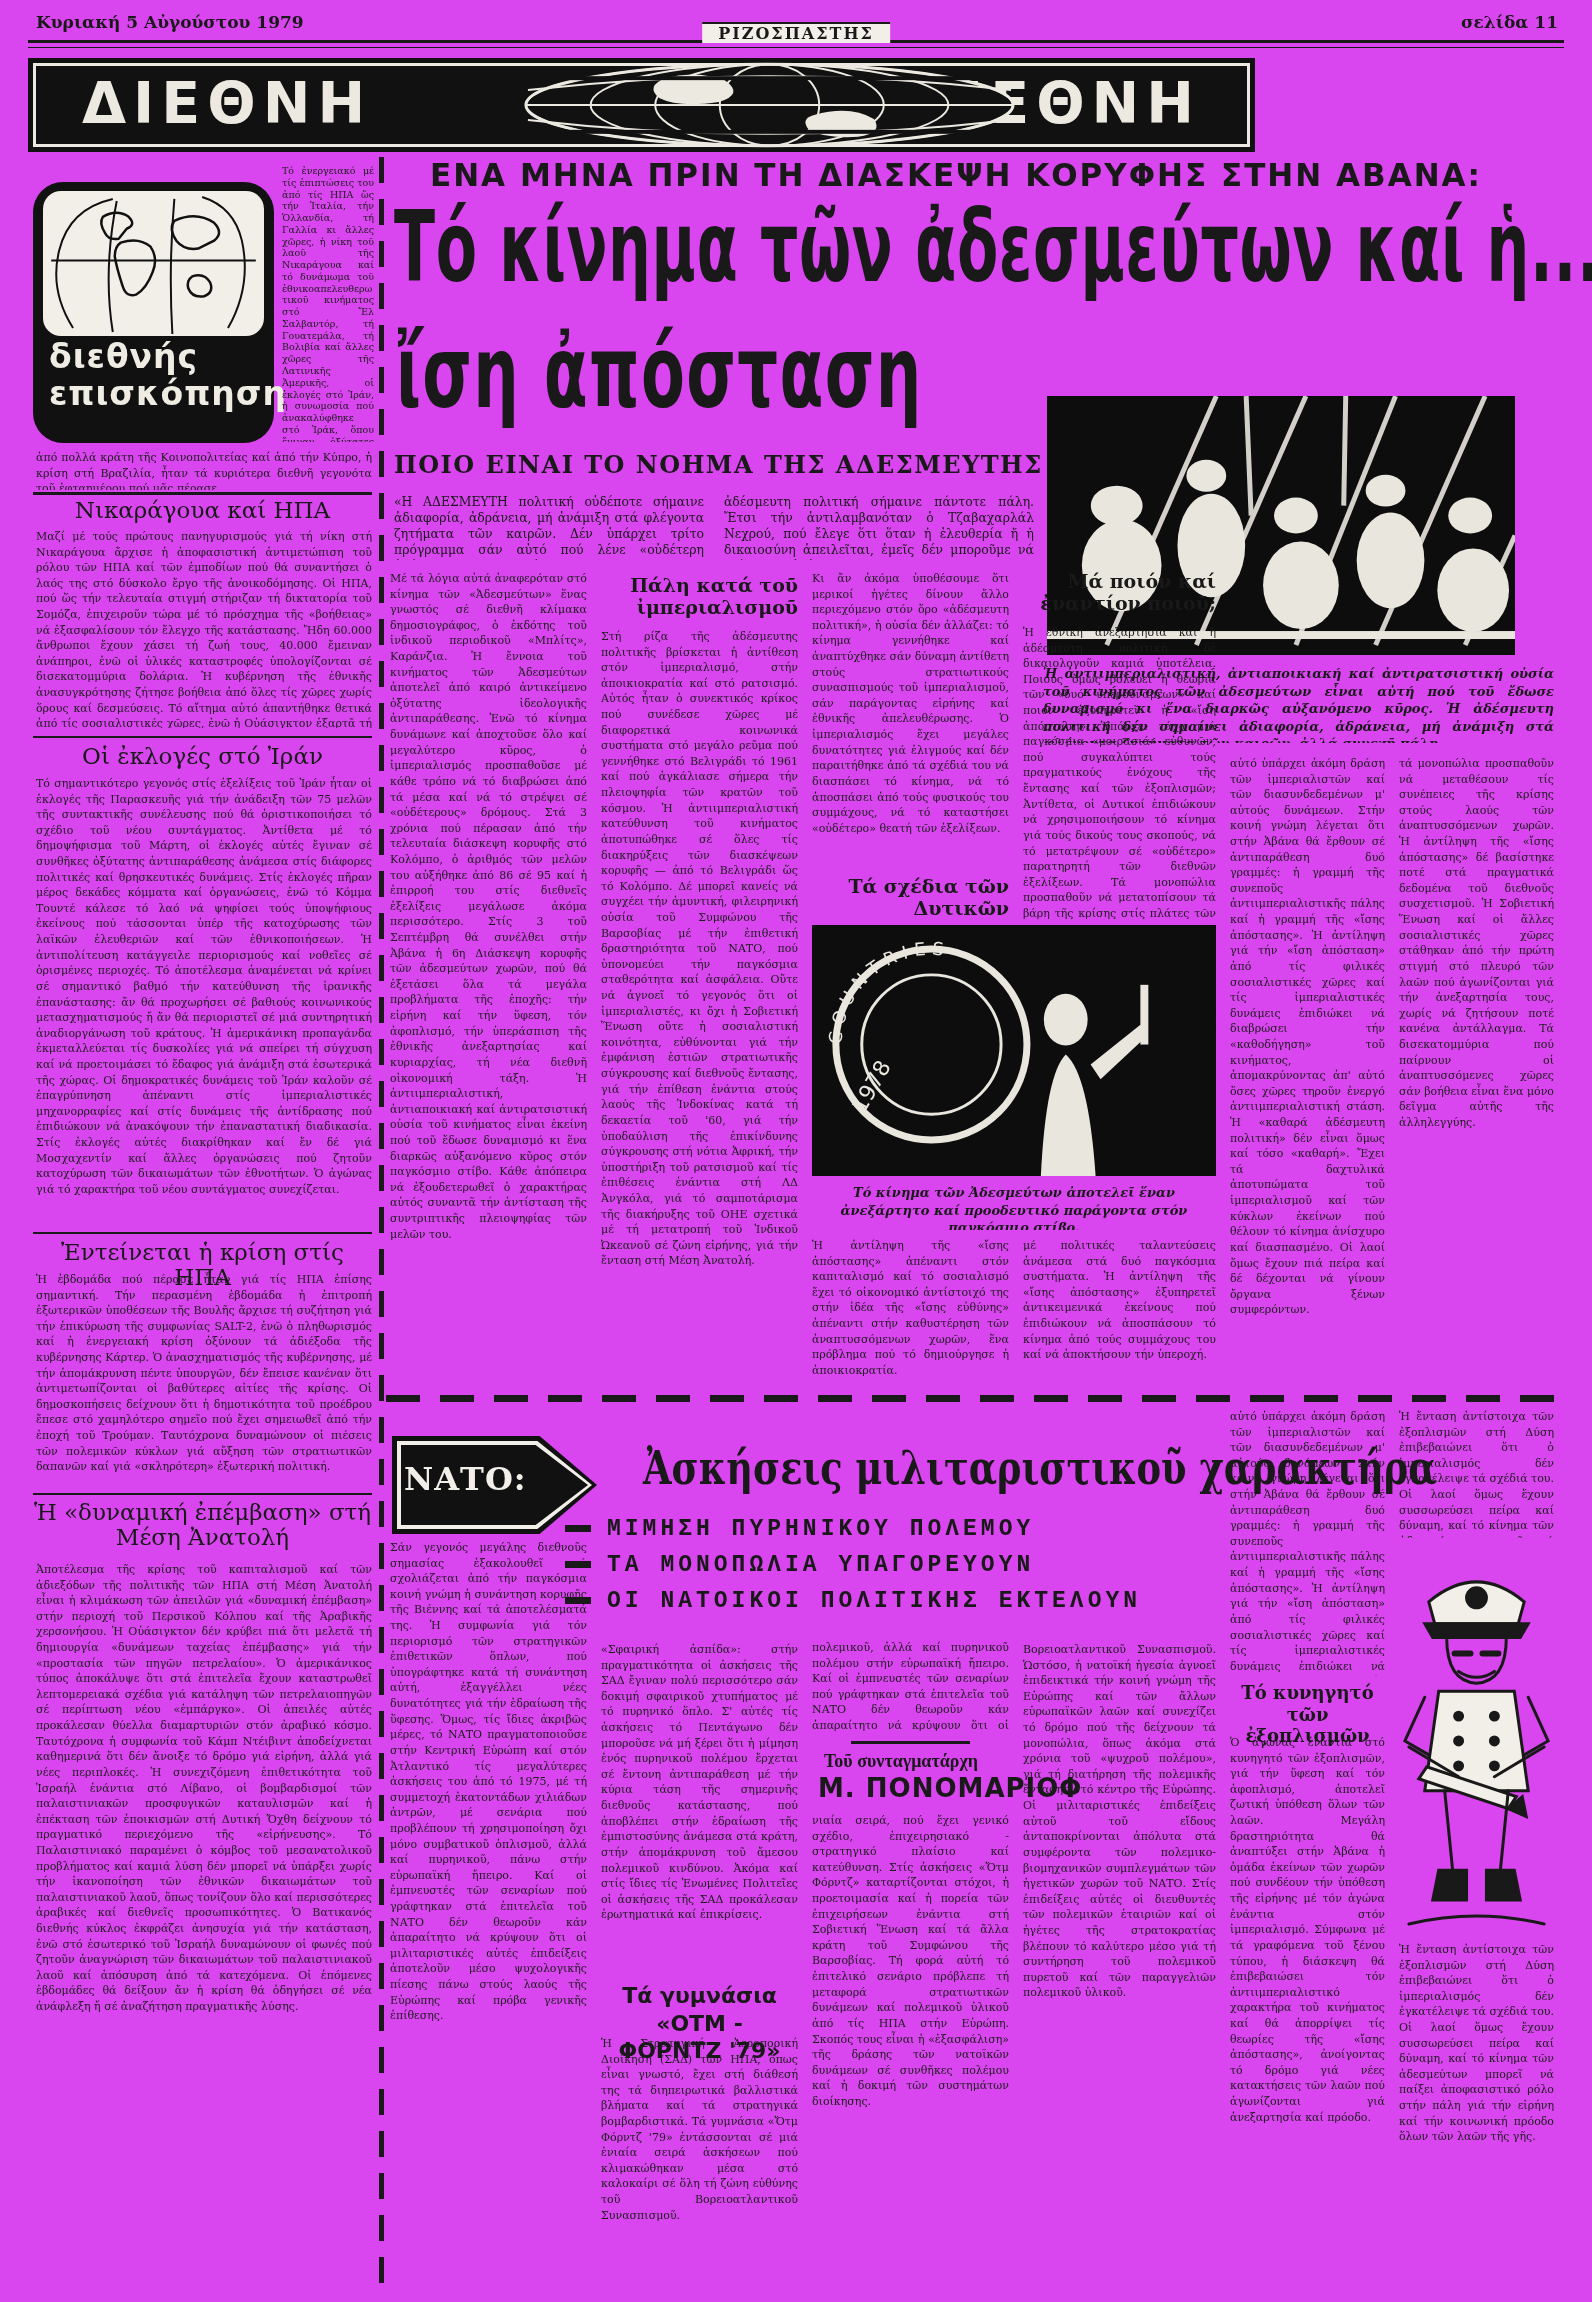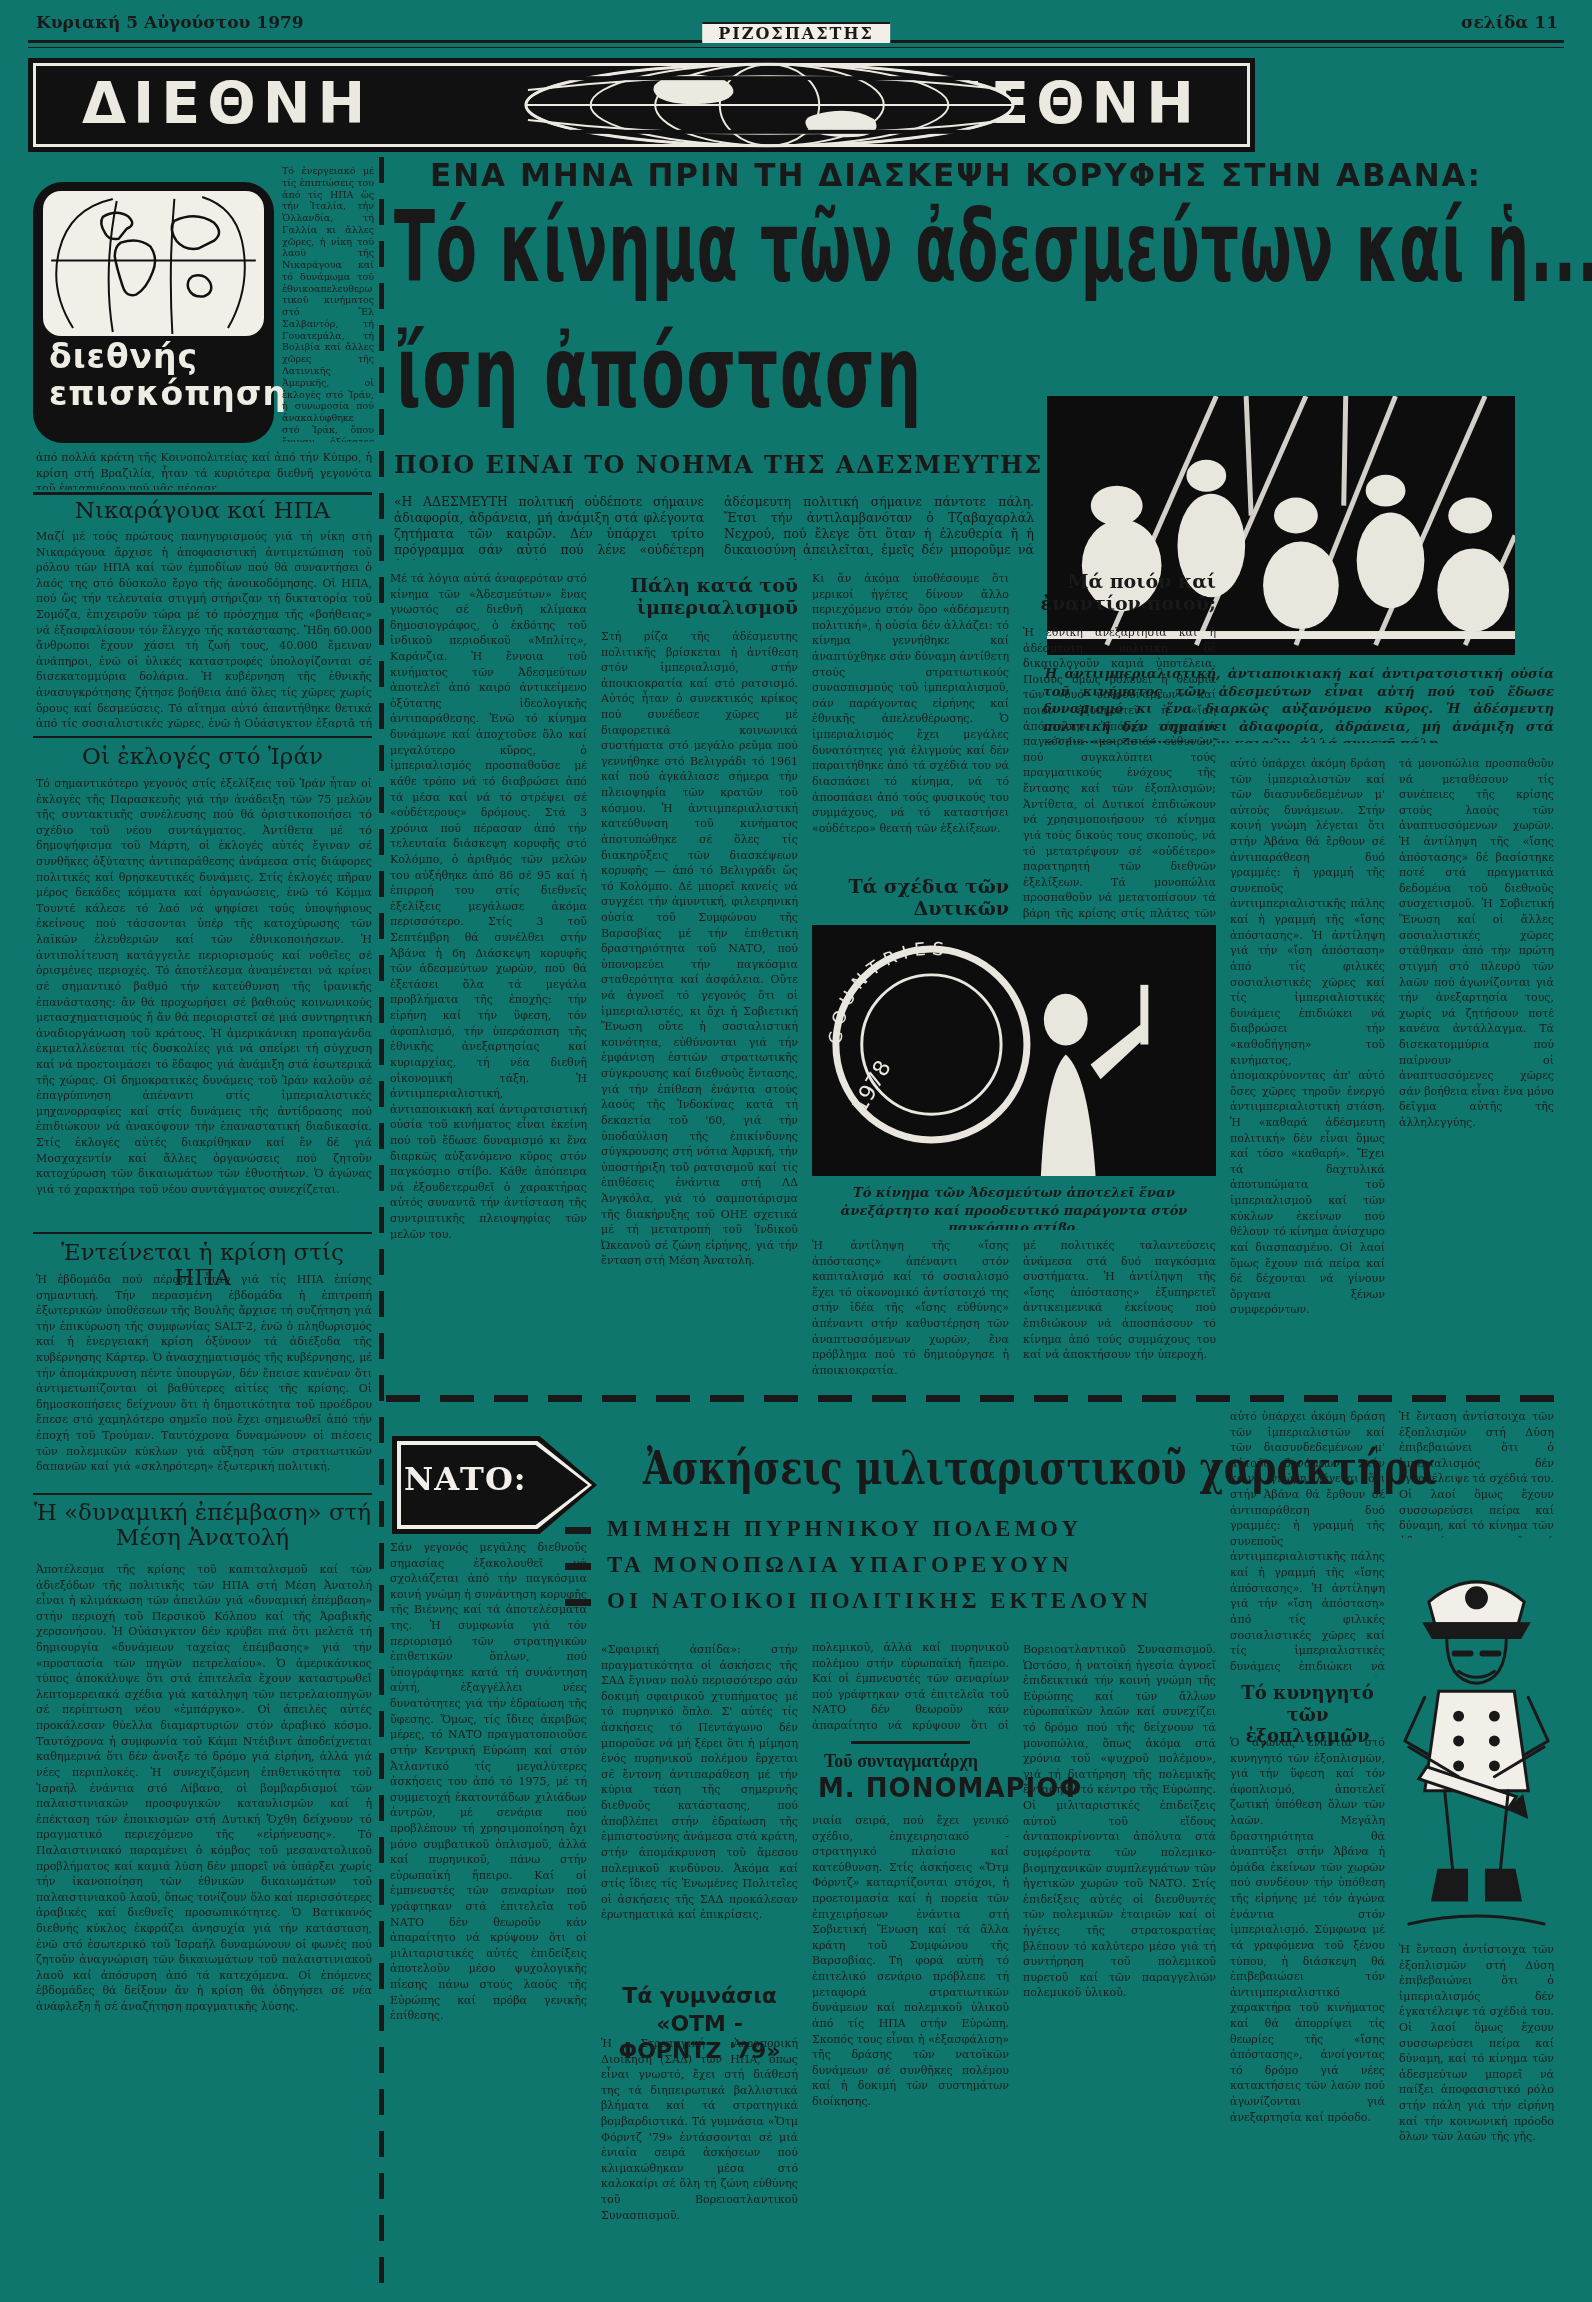--- a/index.html
+++ b/index.html
@@ -1,16 +1,16 @@
 <!DOCTYPE html>
 <html><head>
 <meta charset="utf-8">
 <style>
   html,body{margin:0;padding:0;background:#888;}
-  .page{position:relative;width:1592px;height:2302px;background:#0f766e;overflow:hidden;
+  .page{position:relative;width:1592px;height:2302px;background:#d946ef;overflow:hidden;
         font-family:"DejaVu Serif",serif;color:#191919;}
   .abs{position:absolute;}
   .tcol{position:absolute;overflow:hidden;text-align:justify;font-size:11px;line-height:1.42;color:#1c1c1c;}
   .tcol.tiny{font-size:9.5px;line-height:1.24;word-break:break-word;}
   .sect-title{position:absolute;text-align:center;font-family:"DejaVu Serif",serif;font-size:23px;line-height:1.1;}
   .colhead{position:absolute;text-align:right;font-weight:bold;font-size:19px;line-height:1.15;font-family:"DejaVu Serif",serif;}
   .rule{position:absolute;background:#191919;}
   .topbar-txt{position:absolute;font-weight:bold;font-size:17px;font-family:"DejaVu Serif",serif;}
   .mast{position:absolute;left:50%;top:22px;transform:translateX(-50%);background:#f1efe7;z-index:3;
         padding:0 16px;font-weight:bold;font-size:16px;letter-spacing:2px;border-top:2px solid #191919;}
@@ -40,21 +40,21 @@
   .ndash{position:absolute;left:386px;top:1395px;width:1170px;height:7px;
          background:repeating-linear-gradient(90deg,#191919 0 34px,transparent 34px 54px);}
   .nbadge{position:absolute;left:392px;top:1436px;width:205px;height:98px;}
   .nbadge .s1{position:absolute;inset:0;background:#111;clip-path:polygon(0 0,72% 0,100% 50%,72% 100%,0 100%);}
   .nbadge .s2{position:absolute;inset:5px;background:#f1efe7;clip-path:polygon(0 0,72% 0,100% 50%,72% 100%,0 100%);}
   .nbadge .s3{position:absolute;inset:9px;background:#111;clip-path:polygon(0 0,72% 0,100% 50%,72% 100%,0 100%);}
   .nbadge .lbl{position:absolute;left:12px;top:24px;color:#f1efe7;font-family:"DejaVu Serif",serif;
                font-weight:bold;font-size:32px;letter-spacing:1px;}
   .nhead{position:absolute;left:643px;top:1441px;font-family:"DejaVu Serif",serif;font-weight:bold;
          font-size:46px;white-space:nowrap;transform:scale(0.8,1);transform-origin:0 0;}
-  .nbul{position:absolute;left:565px;font-family:Liberation Serif, serif;font-weight:bold;font-size:23px;
+  .nbul{position:absolute;left:565px;font-family:Liberation Mono, monospace;font-weight:bold;font-size:23px;
         letter-spacing:4px;white-space:nowrap;}
   .nbul .dash{display:inline-block;width:26px;height:7px;background:#191919;margin-right:16px;vertical-align:middle;}
   .byline-rule{position:absolute;background:#191919;height:3px;width:119px;}
   .byline-pre{position:absolute;font-family:Liberation Serif, serif;font-weight:bold;font-size:18px;}
   .byline-name{position:absolute;font-family:"DejaVu Sans",sans-serif;font-weight:bold;font-size:26px;letter-spacing:1px;}
   .gymhead{position:absolute;text-align:center;font-family:"DejaVu Sans",sans-serif;font-weight:bold;
            font-size:22px;line-height:1.25;}
   .subhead-sm{position:absolute;text-align:center;font-family:"DejaVu Serif",serif;font-weight:bold;
               font-size:18px;line-height:1.2;}
 </style>

